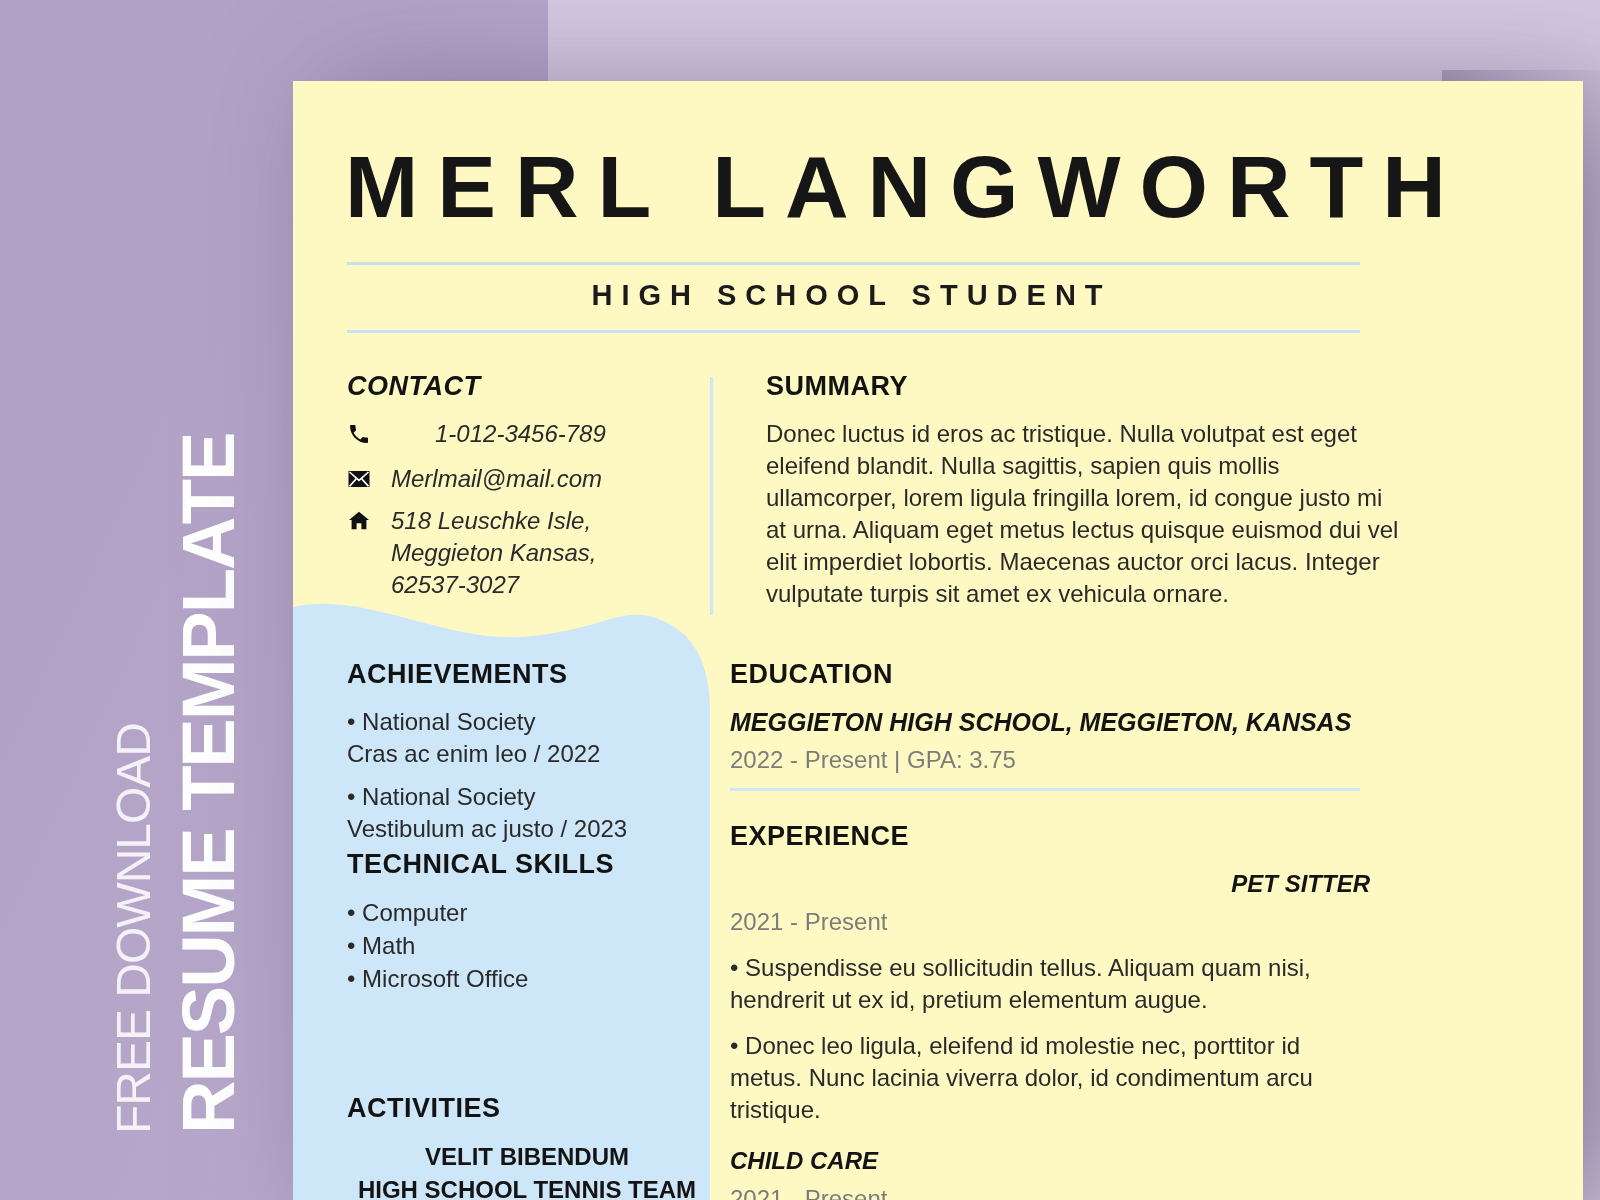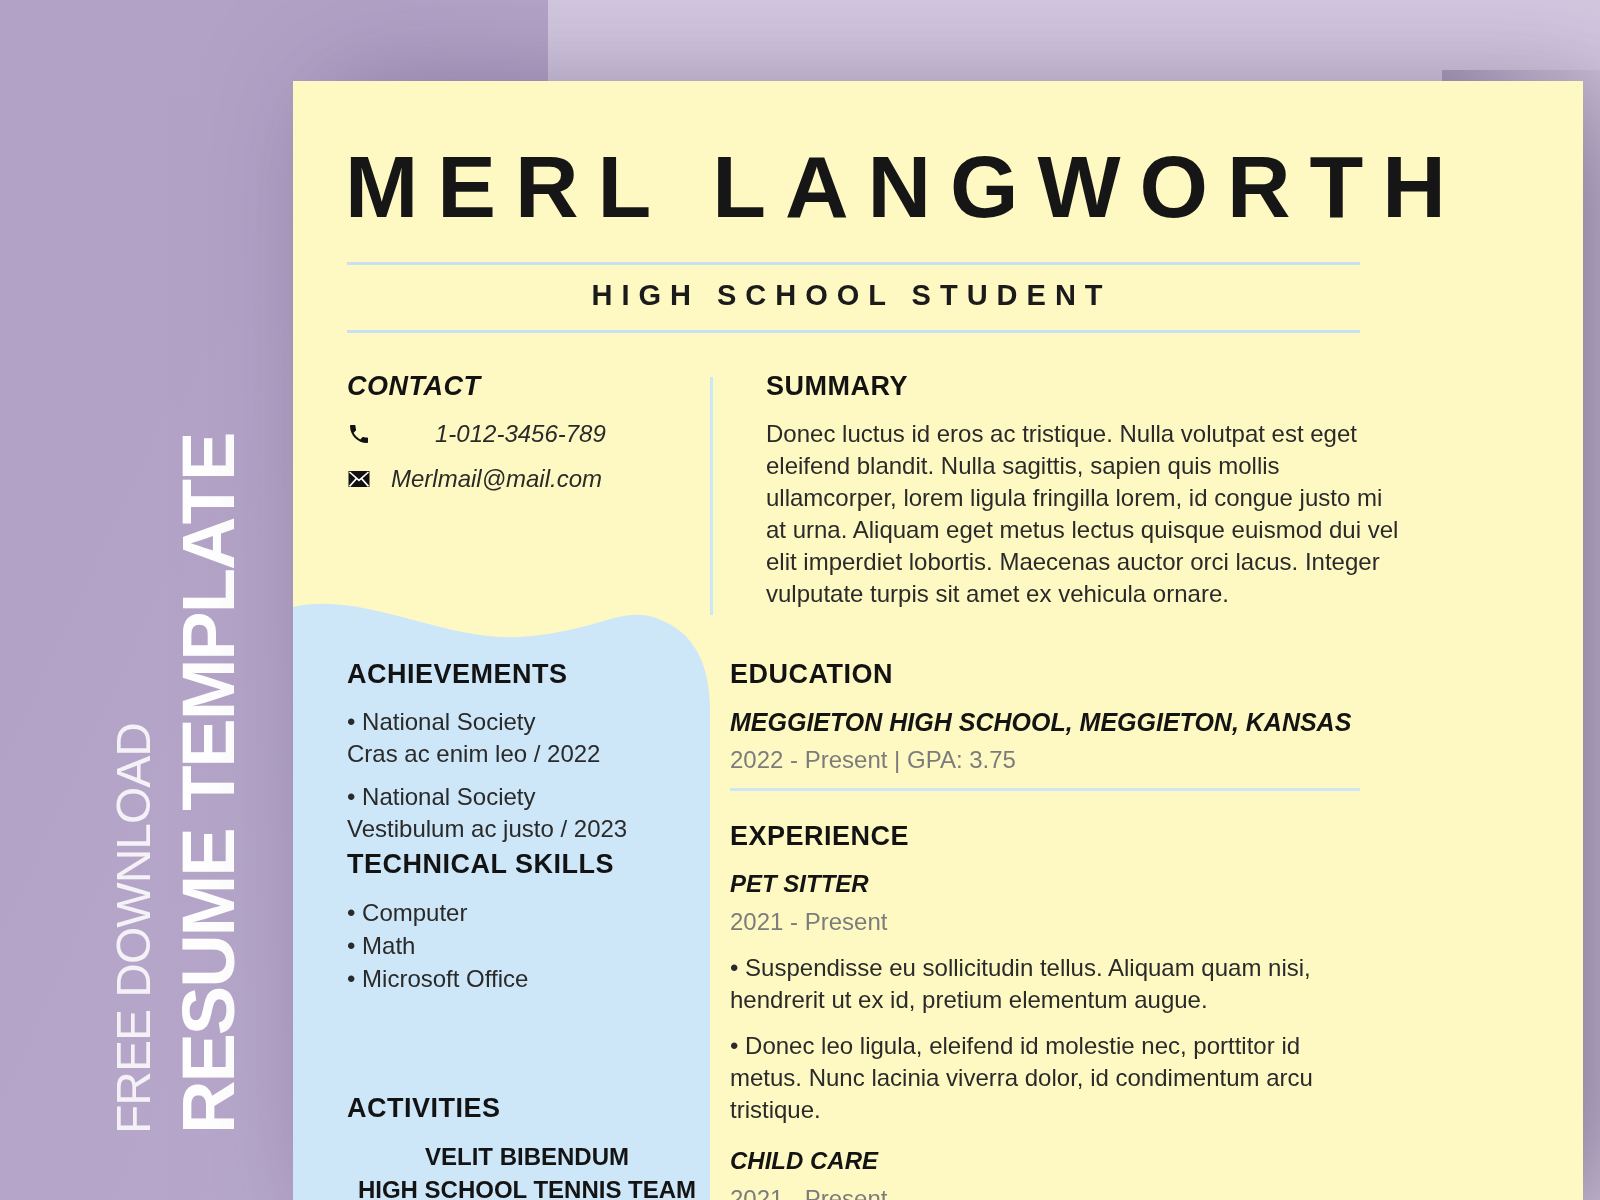--- a/index.html
+++ b/index.html
@@ -87,21 +87,21 @@
   .activities-section{position:absolute;left:54px;top:1012px;width:360px;}
   .activities-section .txt{line-height:33px;font-weight:700;color:#141414;text-align:center;}
 
   
   .v-divider{position:absolute;left:417px;top:296px;width:3px;height:238px;background:#cde6f8;}
   .summary-section{position:absolute;left:437px;top:290px;width:633px;margin-left:36px;}
   .education-section{position:absolute;left:437px;top:578px;width:633px;}
   .edu-school{font-size:25px;}
   .edu-divider{position:absolute;left:437px;top:707px;width:630px;height:3px;background:#cde6f8;}
   .experience-section{position:absolute;left:437px;top:740px;width:640px;}
-  .exp-role{margin-top:4px;}
+  .exp-role{margin-top:4px;text-align:right;}
   .exp-dates{margin-bottom:4px;}
   .exp-bullet{margin-top:14px;}
   .job2{margin-top:19px;}
 </style>
 </head>
 <body>
 
 <div class="stage">
 
   <div class="bg-dark"></div>
@@ -134,20 +134,32 @@
       <div class="c-row r2">
         <span class="c-icon">
           <svg viewBox="0 0 24 24">
               <rect x="1.5" y="4" width="21" height="16" fill="#111111"></rect>
               <path d="M2.5 5 L12 13.4 L21.5 5" stroke="#ffffff" stroke-width="1.6" fill="none"></path>
               <path d="M2.5 19.4 L9.4 11.6 M21.5 19.4 L14.6 11.6" stroke="#ffffff" stroke-width="1.6" fill="none"></path>
             </svg>
         </span>
         <p class="txt">Merlmail@mail.com</p>
       </div>
+      <div class="c-row">
+        <span class="c-icon">
+          <svg viewBox="0 0 24 24" fill="#111111">
+              <path d="M12 2.8 L22 11 h-2.6 v9.2 h-5 v-6 h-4.8 v6 h-5 V11 H2 Z"></path>
+            </svg>
+        </span>
+        <div>
+          <p class="txt">518 Leuschke Isle,</p>
+          <p class="txt">Meggieton Kansas,</p>
+          <p class="txt">62537-3027</p>
+        </div>
+      </div>
     </div>
 
     <div class="achievements-section">
       <p class="h">ACHIEVEMENTS</p>
       <div class="ach-item">
         <p class="txt bullet">National Society</p>
         <p class="txt">Cras ac enim leo / 2022</p>
       </div>
       <div class="ach-item">
         <p class="txt bullet">National Society</p>

